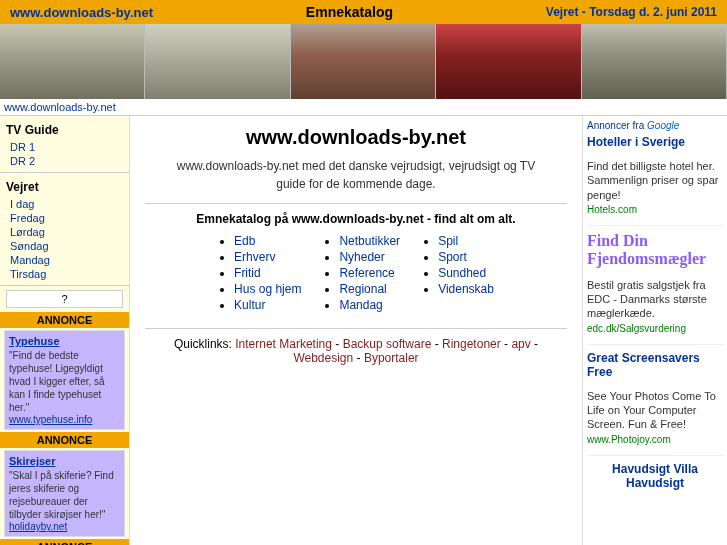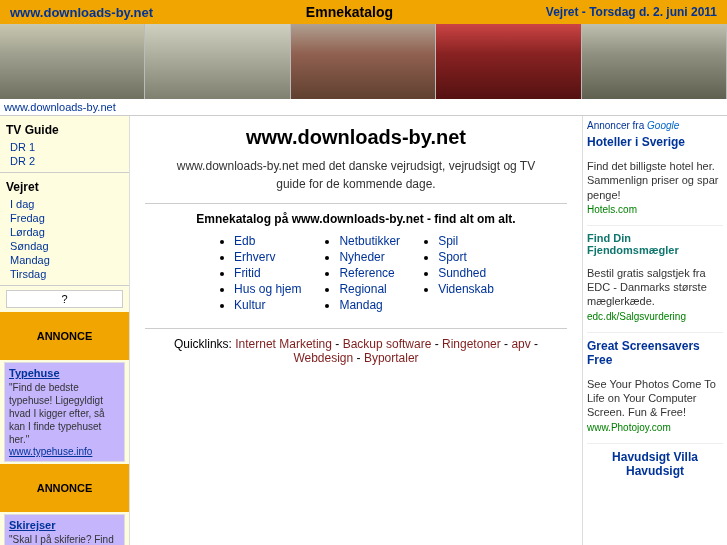--- a/index.html
+++ b/index.html
@@ -79,21 +79,21 @@
       font-size: 11px;
       background: #fff;
       cursor: pointer;
     }
 
     .sidebar-annonce-label {
       background: #f0a500;
       text-align: center;
       font-weight: bold;
       font-size: 11px;
-      padding: 18px 0;
+      padding: 2px 0;
       margin: 2px 0;
     }
 
     .sidebar-ad {
       border: 1px solid #ddd;
       margin: 2px 4px;
       padding: 4px;
       background: #c4b5fd;
       font-size: 10px;
     }
@@ -290,21 +290,21 @@
     </div>
 
     <div class="right-ad">
       <a href="#" class="right-ad ad-title" style="display:block;font-weight:bold;font-size:12px;color:#003399;text-decoration:none;">Hoteller i Sverige</a>
       <div class="ad-body">Find det billigste hotel her. Sammenlign priser og spar penge!</div>
       <div class="ad-url">Hotels.com</div>
     </div>
     <hr class="right-divider">
 
     <div class="right-ad">
-      <a href="#" class="right-ad ad-title" style="display:block;font-weight:bold;font-size:11px;color:#0f766e;text-decoration:none;">Find Din Fjendomsmægler</a>
+      <a href="#" class="right-ad ad-title" style="display:block;font-weight:bold;font-size:16px;color:#8b5cf6;text-decoration:none;font-family:Liberation Serif, serif;">Find Din Fjendomsmægler</a>
       <div class="ad-body">Bestil gratis salgstjek fra EDC - Danmarks største mæglerkæde.</div>
       <div class="ad-url">edc.dk/Salgsvurdering</div>
     </div>
     <hr class="right-divider">
 
     <div class="right-ad">
       <a href="#" class="right-ad ad-title" style="display:block;font-weight:bold;font-size:12px;color:#003399;text-decoration:none;">Great Screensavers Free</a>
       <div class="ad-body">See Your Photos Come To Life on Your Computer Screen. Fun &amp; Free!</div>
       <div class="ad-url">www.Photojoy.com</div>
     </div>

